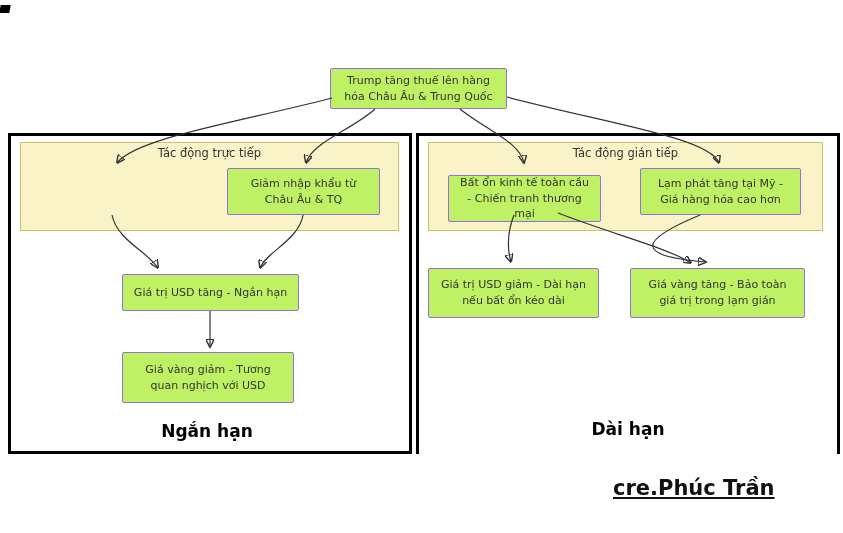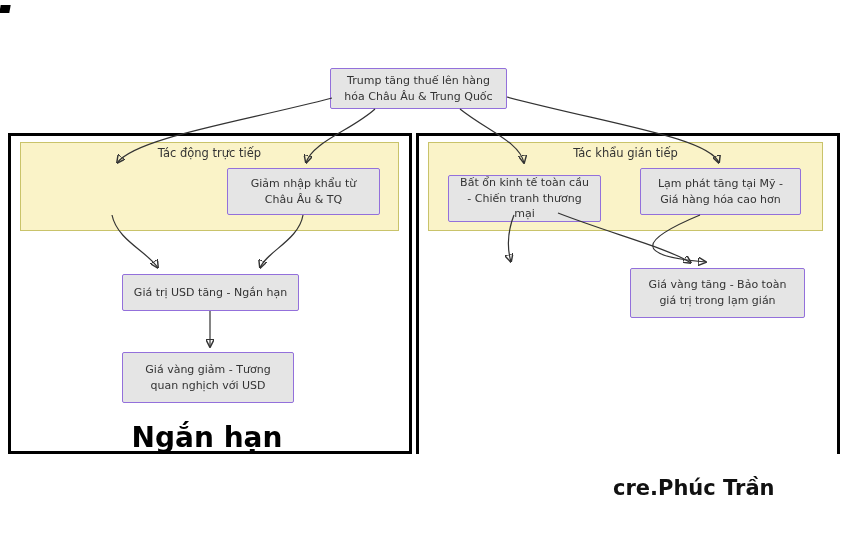--- a/index.html
+++ b/index.html
@@ -2,50 +2,50 @@
 <html><head>
 <meta charset="utf-8">
 <style>
   * { margin:0; padding:0; box-sizing:border-box; }
   html,body { background:#ffffff; }
   .canvas {
     position:relative; width:843px; height:533px; background:#ffffff;
     font-family:"DejaVu Sans","Liberation Sans",sans-serif; overflow:hidden;
   }
   .node {
-    position:absolute; background:#e5e5e5; border:1px solid #9370DB; border-radius:2px;
+    position:absolute; background:#bef264; border:1px solid #9370DB; border-radius:2px;
     display:flex; align-items:center; justify-content:center; text-align:center;
     font-size:11px; color:#333; line-height:1.45; padding:15px 9px; z-index:4;
   }
   .cluster { position:absolute; z-index:1; background:transparent; }
   .cluster-full { border:3px solid #000; }
   .cluster-open { border:3px solid #000; border-bottom:none; }
   .band { position:absolute; background:#FAF3C8; border:1px solid #C9C36A; z-index:2; }
   .band-title { position:absolute; top:3px; left:0; right:0; text-align:center; font-size:11.5px; color:#333; }
-  .big-label { position:absolute; font-size:28px; font-weight:bold; color:#000; z-index:3; text-align:center; }
-  .credit { position:absolute; font-size:21px; font-weight:bold; color:#111; z-index:3; }
+  .big-label { position:absolute; font-size:17px; font-weight:bold; color:#000; z-index:3; text-align:center; }
+  .credit { position:absolute; font-size:21px; font-weight:bold; color:#111; z-index:3;text-decoration:underline; }
   .edges { position:absolute; left:0; top:0; z-index:5; pointer-events:none; }
   .edges path, .edges line { stroke:#333333; stroke-width:1.2; fill:none; }
   .artifact { position:absolute; left:0; top:5px; width:10px; height:8px; background:#000; z-index:6; transform:skewX(-10deg); }
 </style>
 </head>
 <body>
 
 <div class="canvas">
 
   <div class="artifact"></div>
 
   <div class="cluster cluster-full" style="left:8px;top:133px;width:404px;height:321px"></div>
   <div class="cluster cluster-open" style="left:416px;top:133px;width:424px;height:321px"></div>
 
   <div class="band" style="left:20px;top:142px;width:379px;height:89px">
     <div class="band-title">Tác động trực tiếp</div>
   </div>
   <div class="band" style="left:428px;top:142px;width:395px;height:89px">
-    <div class="band-title">Tác khẩu gián tiếp</div>
+    <div class="band-title">Tác động gián tiếp</div>
   </div>
 
   <svg class="edges" width="843" height="533" viewBox="0 0 843 533">
     <defs>
       <marker id="arrow" viewBox="0 0 7 7" refX="6.5" refY="3.5" markerWidth="7" markerHeight="7" orient="auto">
         <path d="M0,0 L7,3.5 L0,7 Z" fill="#333333" stroke="none"></path>
       </marker>
     </defs>
     <path d="M 332 98 C 240 122, 135 138, 117 163" marker-end="url(#arrow)"></path>
     <path d="M 375 109 C 352 130, 312 142, 306 163" marker-end="url(#arrow)"></path>
@@ -62,19 +62,21 @@
   </svg>
 
   <div class="node" style="left:330px;top:68px;width:177px;height:41px">Trump tăng thuế lên hàng hóa Châu Âu &amp; Trung Quốc</div>
 
   <div class="node" style="left:227px;top:168px;width:153px;height:47px">Giảm nhập khẩu từ Châu Âu &amp; TQ</div>
   <div class="node" style="left:122px;top:274px;width:177px;height:37px">Giá trị USD tăng - Ngắn hạn</div>
   <div class="node" style="left:122px;top:352px;width:172px;height:51px">Giá vàng giảm - Tương quan nghịch với USD</div>
 
   <div class="node" style="left:448px;top:175px;width:153px;height:47px">Bất ổn kinh tế toàn cầu - Chiến tranh thương mại</div>
   <div class="node" style="left:640px;top:168px;width:161px;height:47px">Lạm phát tăng tại Mỹ - Giá hàng hóa cao hơn</div>
+  <div class="node" style="left:428px;top:268px;width:171px;height:50px">Giá trị USD giảm - Dài hạn nếu bất ổn kéo dài</div>
   <div class="node" style="left:630px;top:268px;width:175px;height:50px">Giá vàng tăng - Bảo toàn giá trị trong lạm gián</div>
 
   <div class="big-label" style="left:117px;top:421px;width:180px">Ngắn hạn</div>
+  <div class="big-label" style="left:538px;top:419px;width:180px">Dài hạn</div>
 
   <div class="credit" style="left:613px;top:476px">cre.Phúc Trần</div>
 
 </div>
 
 </body></html>

